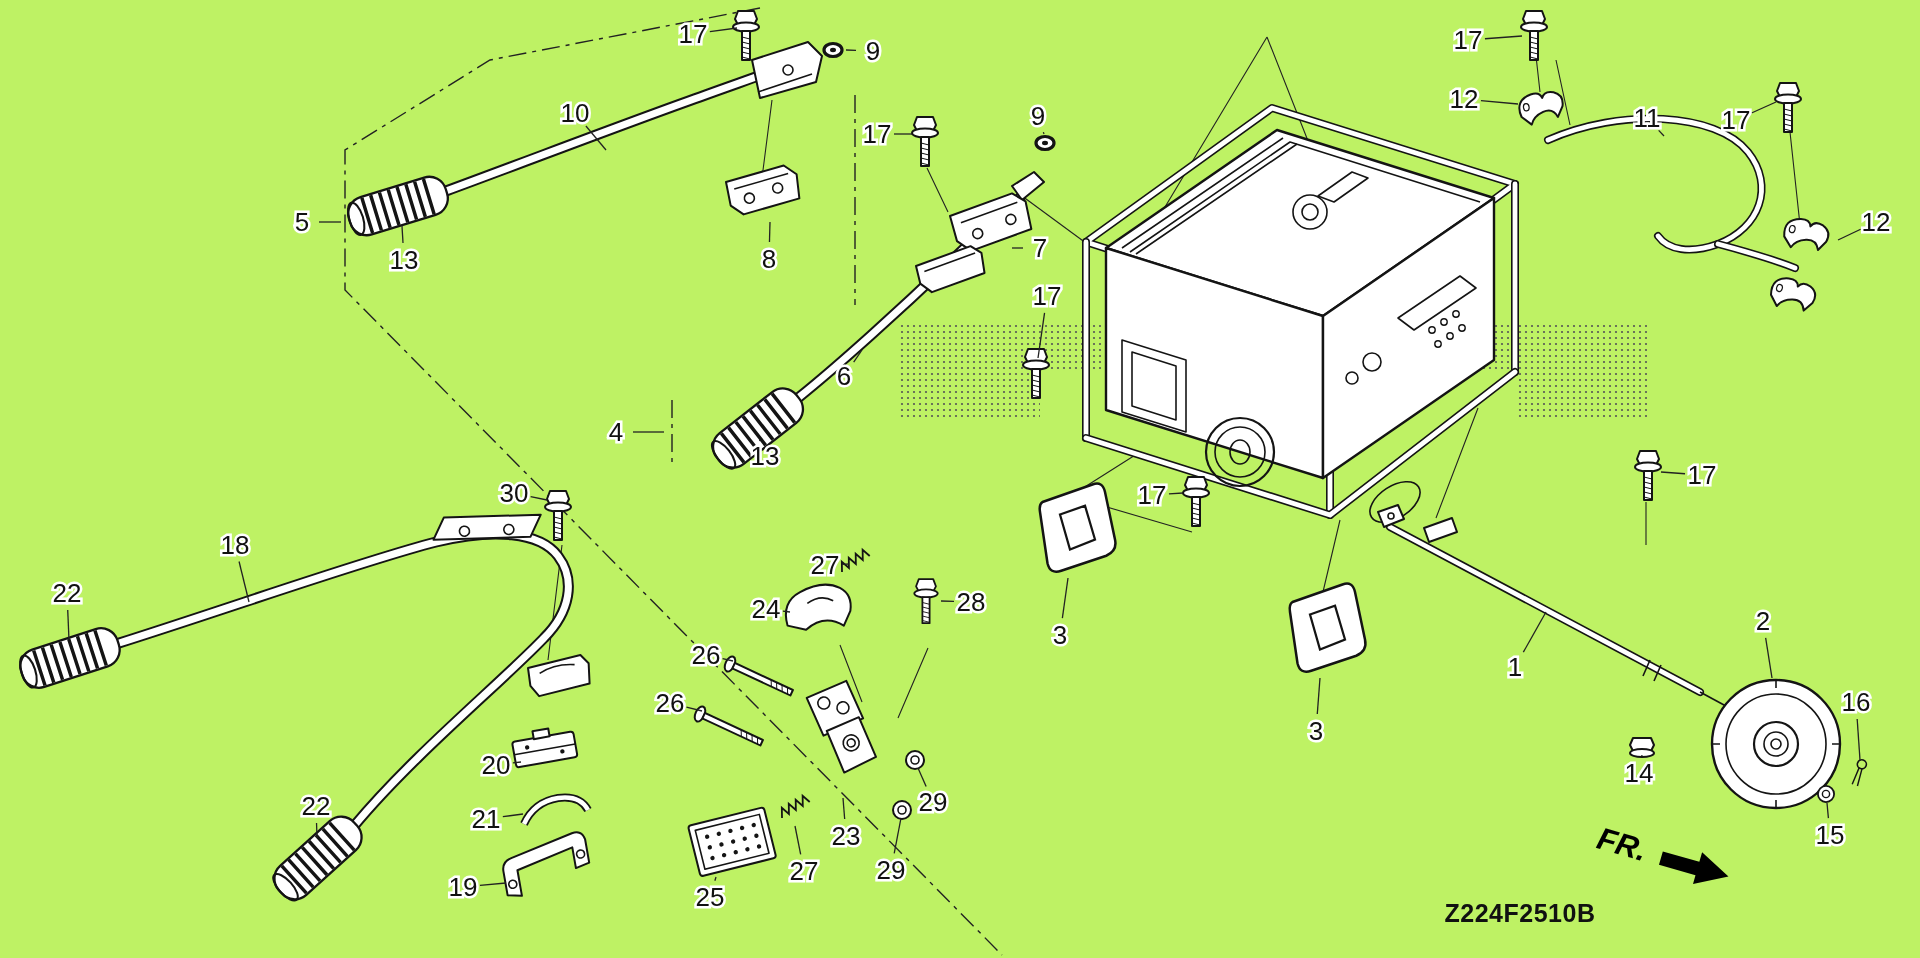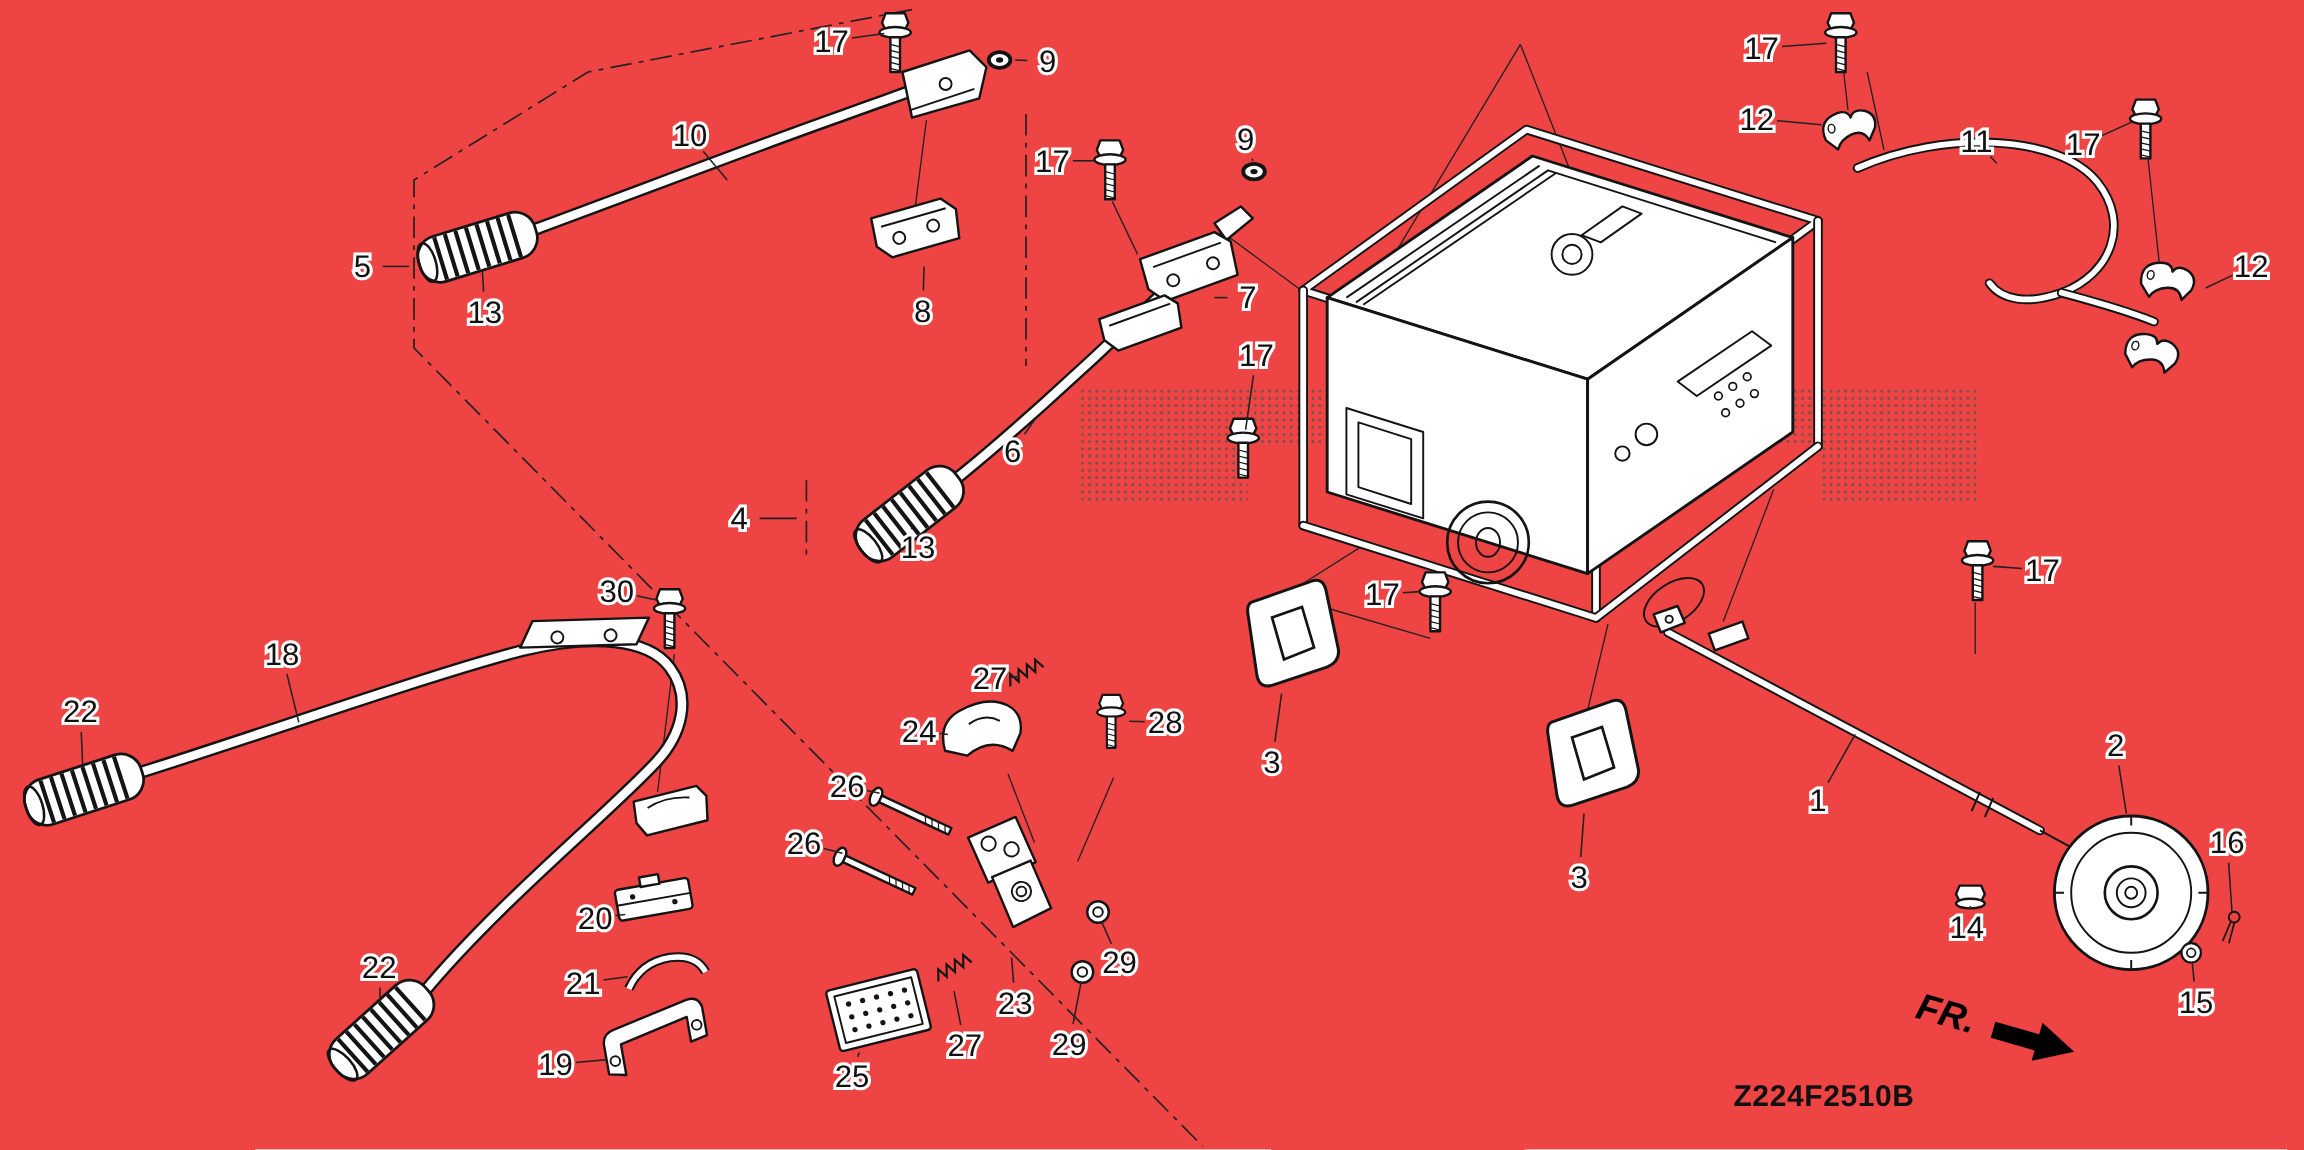--- a/index.html
+++ b/index.html
@@ -1,16 +1,16 @@
 <!DOCTYPE html>
 <html><head>
 <meta charset="utf-8">
 <style>
   html,body{margin:0;padding:0;background:#fff;}
-  .stage{position:relative;width:1920px;height:958px;background:#ef4444;overflow:hidden;
+  .stage{position:relative;width:1920px;height:958px;background:#bef264;overflow:hidden;
          font-family:"Liberation Sans",sans-serif;}
   svg{position:absolute;left:0;top:0;}
   .tubeO{fill:none;stroke:#141414;stroke-width:11;stroke-linecap:round;stroke-linejoin:round;}
   .tubeI{fill:none;stroke:#fff;stroke-width:7;stroke-linecap:round;stroke-linejoin:round;}
   .tubeO2{fill:none;stroke:#141414;stroke-width:8;stroke-linecap:round;stroke-linejoin:round;}
   .tubeI2{fill:none;stroke:#fff;stroke-width:4.8;stroke-linecap:round;stroke-linejoin:round;}
   .ln{fill:none;stroke:#141414;stroke-width:1.6;stroke-linejoin:round;}
   .ln2{fill:none;stroke:#141414;stroke-width:2.2;stroke-linejoin:round;}
   .face{fill:#fff;stroke:#141414;stroke-width:2.4;stroke-linejoin:round;}
   .part{fill:#fff;stroke:#141414;stroke-width:2;stroke-linejoin:round;}

